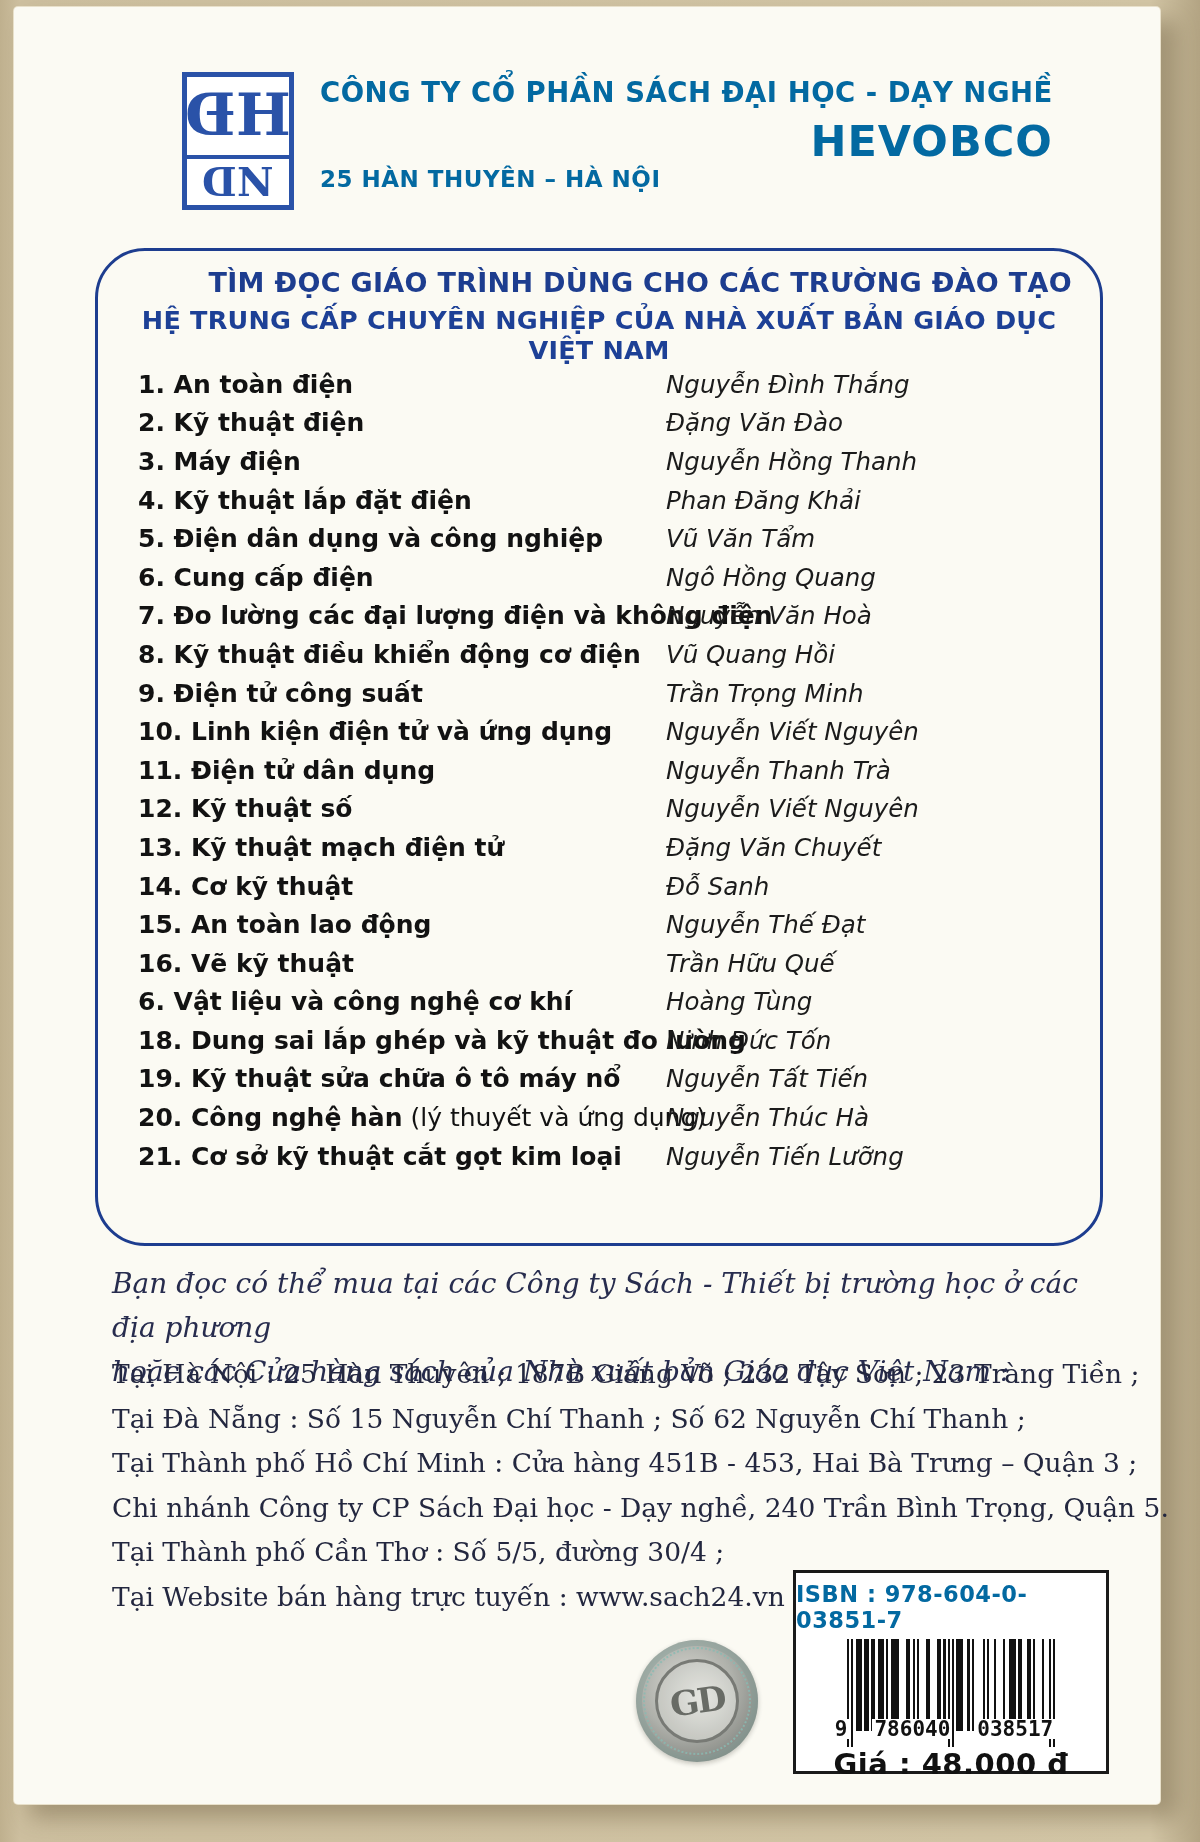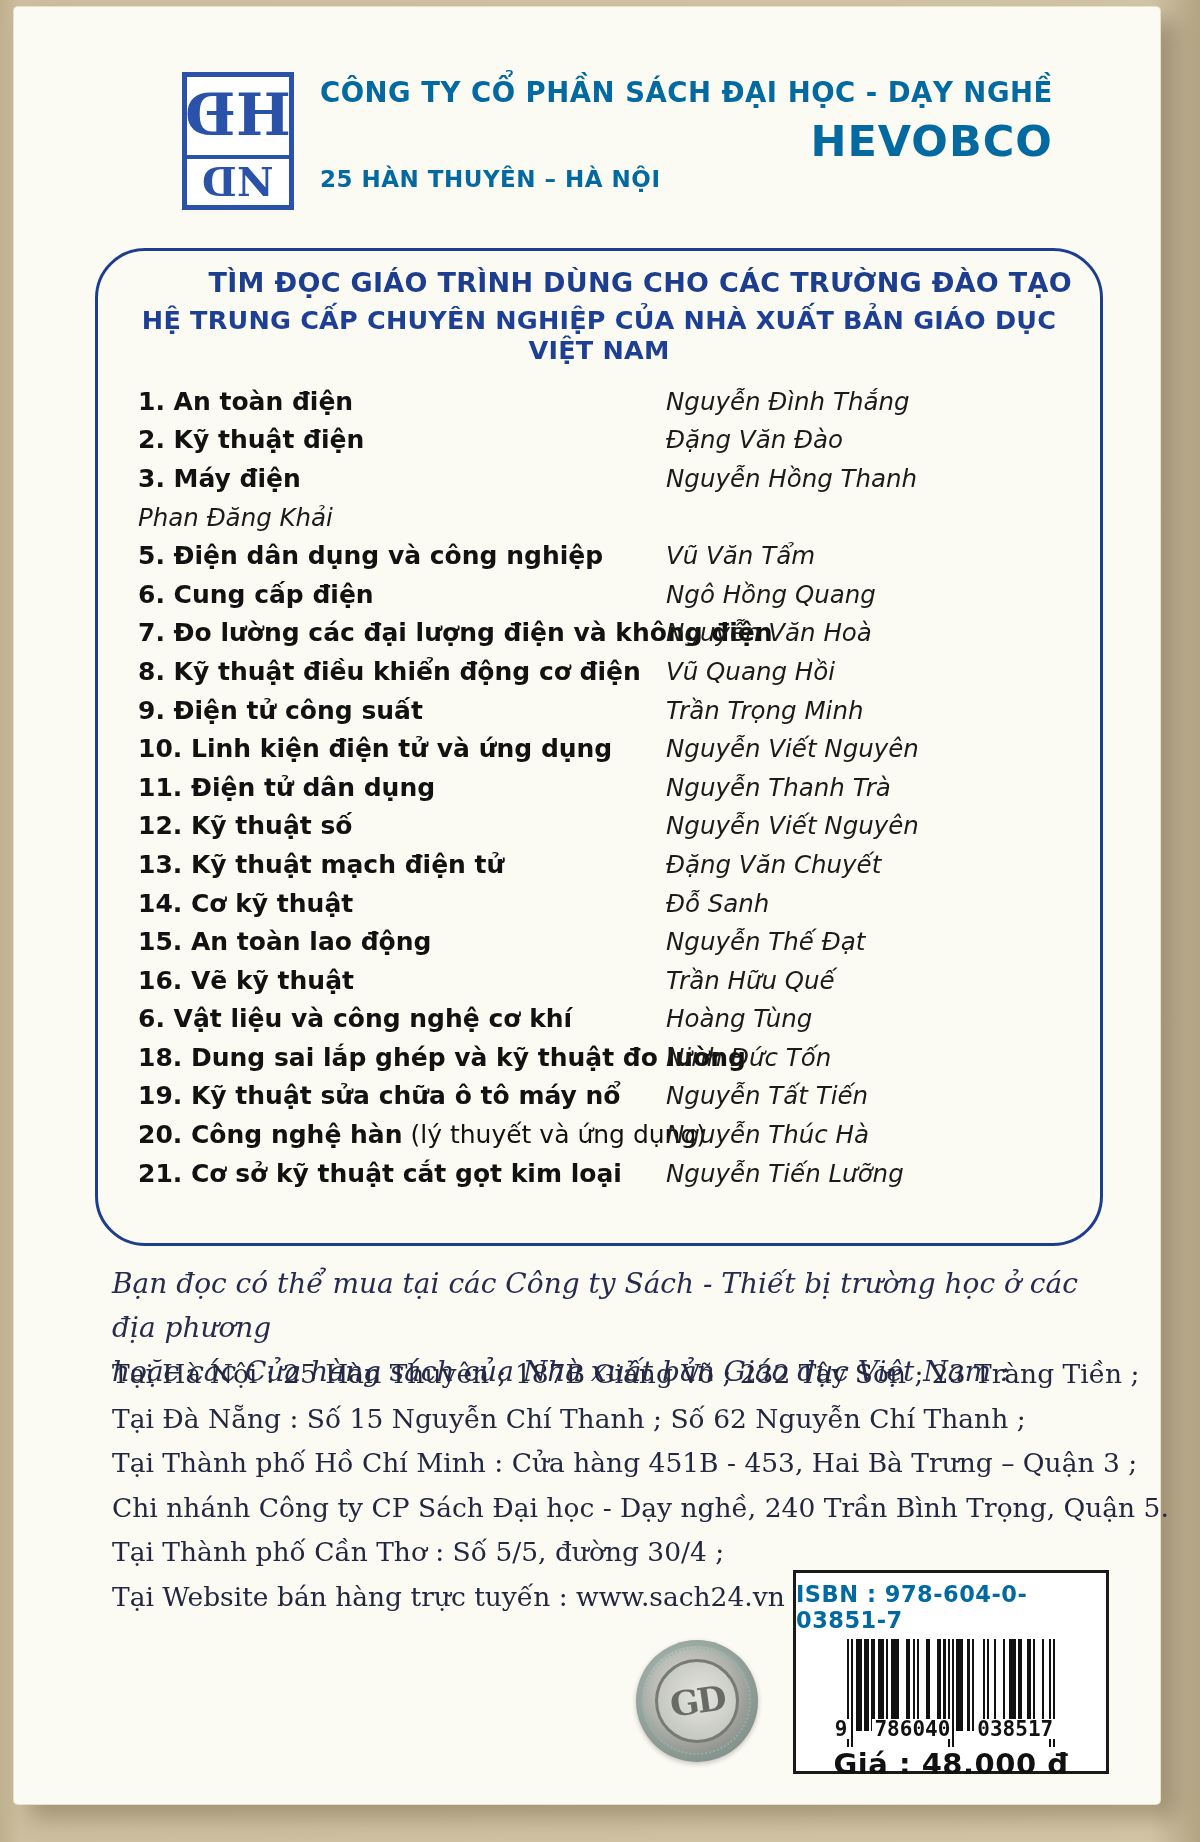--- a/index.html
+++ b/index.html
@@ -33,21 +33,21 @@
   .hq{font-size:23px;font-weight:bold;letter-spacing:.5px;}
   .contact{font-size:23.5px;font-weight:bold;margin-top:12px;letter-spacing:.5px;}
   
   .book-box{
     position:absolute;left:95px;top:248px;width:1008px;height:998px;
     border:3px solid #1d3d8f;border-radius:50px;box-sizing:border-box;
     padding:16px 28px 0 28px;background:transparent;
   }
   .box-title1{color:#1d3d8f;font-weight:bold;font-size:27px;text-align:right;letter-spacing:.3px;}
   .box-title2{color:#1d4096;font-weight:bold;font-size:25.5px;text-align:center;margin-top:7px;letter-spacing:.2px;}
-  .book-list{margin-top:17px;padding-left:12px;}
+  .book-list{padding-left:12px;}
   .book-row{display:flex;height:38.6px;align-items:center;}
   .book-title{width:528px;flex:none;font-size:25px;font-weight:bold;color:#121212;white-space:nowrap;}
   .bt-note{font-weight:normal;}
   .book-author{font-size:24.5px;font-style:italic;color:#1b1b1b;white-space:nowrap;}
   
   .note{position:absolute;left:112px;top:1262px;width:980px;
     font-family:"DejaVu Serif","Liberation Serif",serif;font-style:italic;
     font-size:28px;line-height:44px;color:#272c4e;}
   .locations{position:absolute;left:112px;top:1352px;width:1010px;
     font-family:"DejaVu Serif","Liberation Serif",serif;
@@ -110,20 +110,21 @@
       </div>
       <div class="book-row">
         <span class="book-title"><span>2. Kỹ thuật điện</span></span>
         <span class="book-author">Đặng Văn Đào</span>
       </div>
       <div class="book-row">
         <span class="book-title"><span>3. Máy điện</span></span>
         <span class="book-author">Nguyễn Hồng Thanh</span>
       </div>
       <div class="book-row">
+        <span class="book-title"><span>4. Kỹ thuật lắp đặt điện</span></span>
         <span class="book-author">Phan Đăng Khải</span>
       </div>
       <div class="book-row">
         <span class="book-title"><span>5. Điện dân dụng và công nghiệp</span></span>
         <span class="book-author">Vũ Văn Tẩm</span>
       </div>
       <div class="book-row">
         <span class="book-title"><span>6. Cung cấp điện</span></span>
         <span class="book-author">Ngô Hồng Quang</span>
       </div>

